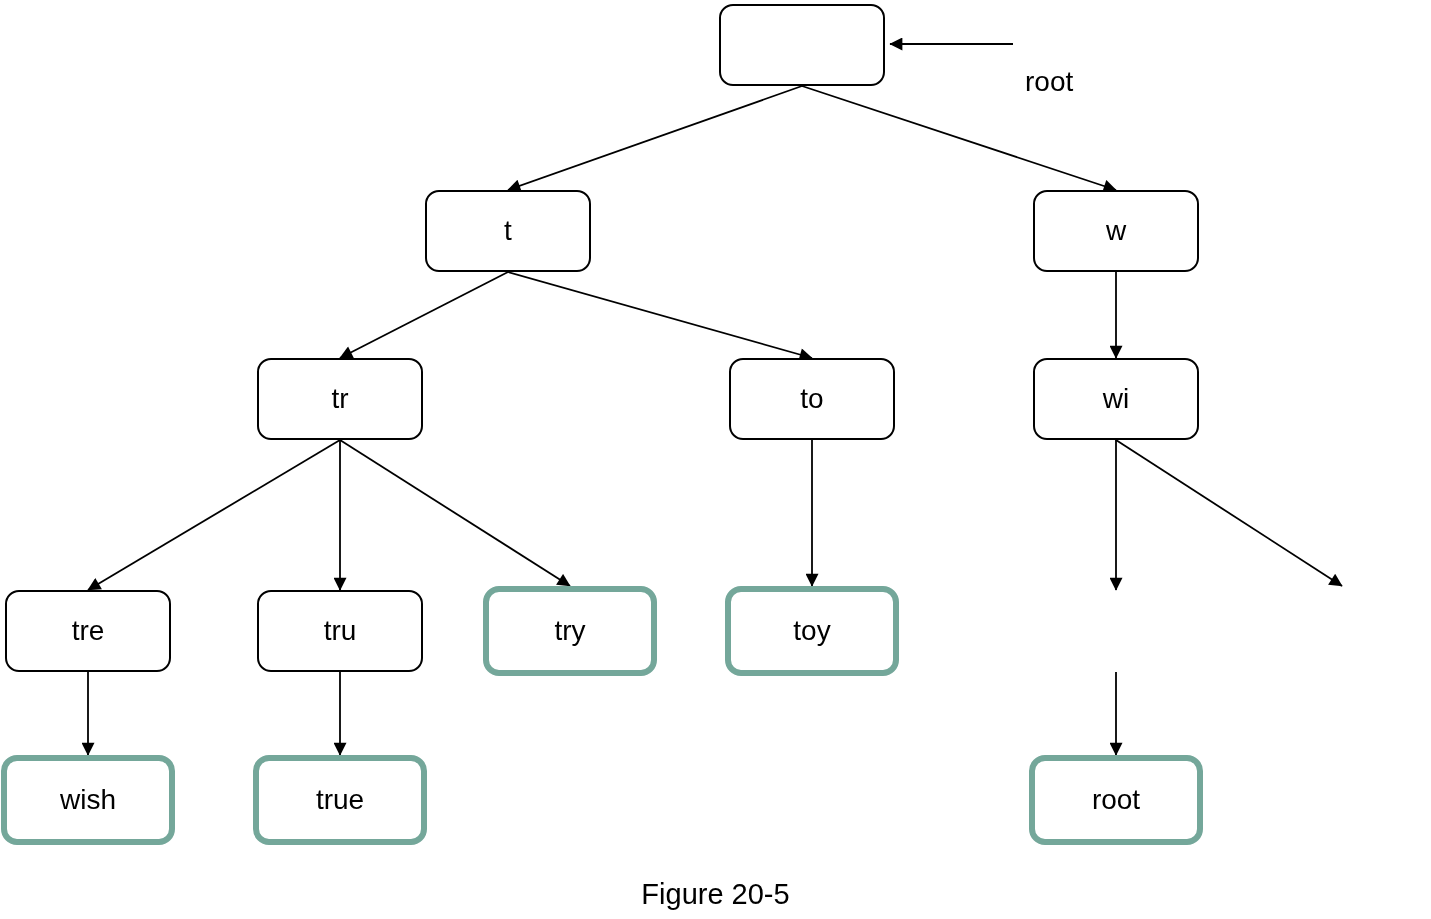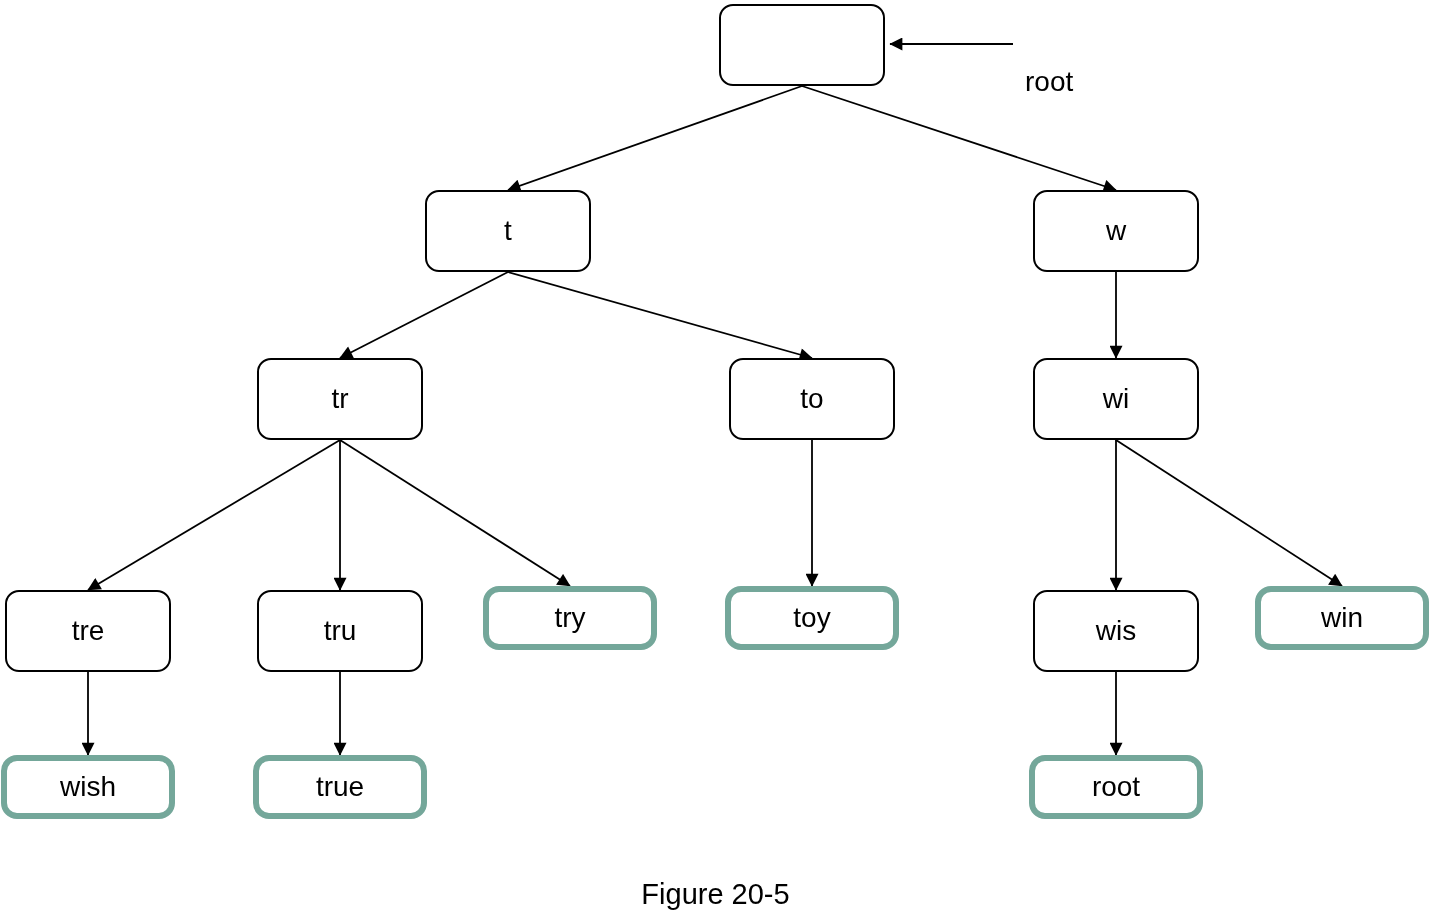--- a/index.html
+++ b/index.html
@@ -46,21 +46,21 @@
     border-radius: 14px;
     display: flex;
     align-items: center;
     justify-content: center;
   }
   .node.word-end {
     border: 6px solid var(--word-end-border);
     border-radius: 16px;
     margin: -4px;           
     width: 174px;
-    height: 64px;
+    height: 90px;
   }
   .node-label {
     font-size: 28px;
     line-height: 1;
     color: var(--text);
   }
   .root-pointer-label {
     position: absolute;
     left: 1025px;
     top: 27px;
@@ -133,26 +133,20 @@
   </div>
   <div class="node" style="left:257px; top:590px">
     <span class="node-label">tru</span>
   </div>
   <div class="node word-end" style="left:487px; top:590px">
     <span class="node-label">try</span>
   </div>
   <div class="node word-end" style="left:729px; top:590px">
     <span class="node-label">toy</span>
   </div>
-  <div class="node" style="left:1033px; top:590px">
-    <span class="node-label">wis</span>
-  </div>
-  <div class="node word-end" style="left:1259px; top:590px">
-    <span class="node-label">win</span>
-  </div>
   <div class="node word-end" style="left:5px; top:759px">
     <span class="node-label">wish</span>
   </div>
   <div class="node word-end" style="left:257px; top:759px">
     <span class="node-label">true</span>
   </div>
   <div class="node word-end" style="left:1033px; top:759px">
     <span class="node-label">root</span>
   </div>
 

